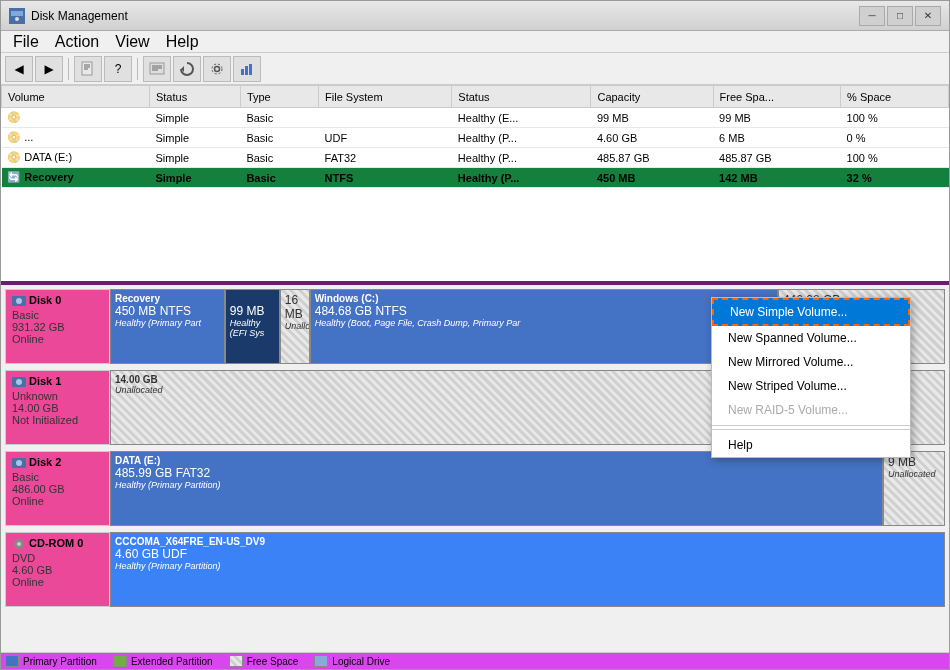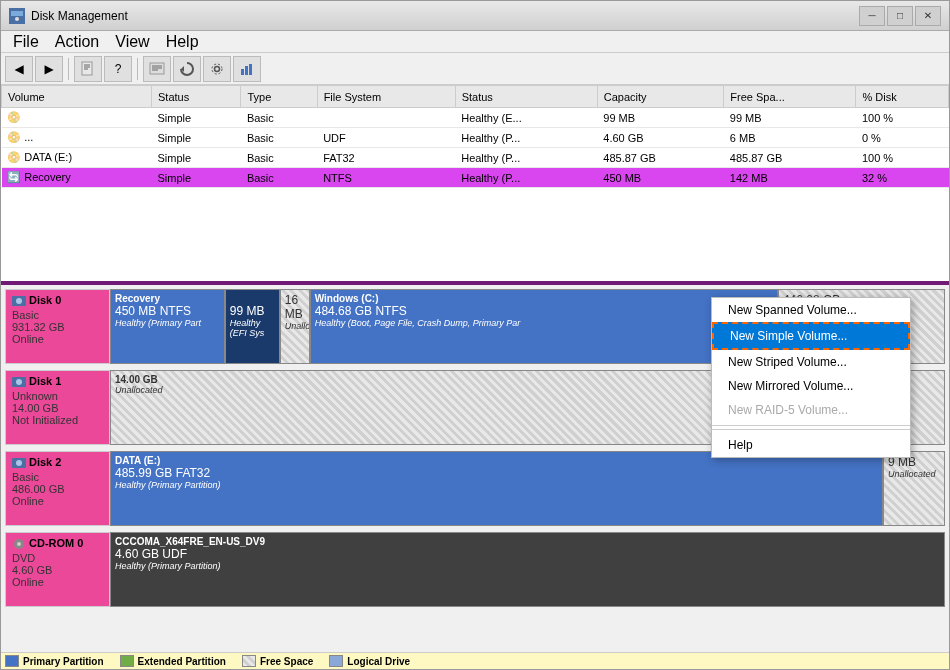--- a/index.html
+++ b/index.html
@@ -139,21 +139,21 @@
       text-align: left;
       font-weight: normal;
       cursor: pointer;
       white-space: nowrap;
     }
 
     tbody tr {
       height: 20px;
       cursor: pointer;
     }
-    tbody tr.selected { background: #d946ef; }
+    tbody tr.selected { background: #15803d; font-weight: bold; }
 
     tbody td {
       border-bottom: 1px solid #e8e8e8;
       padding: 2px 6px;
       white-space: nowrap;
       overflow: hidden;
     }
 
     
     .disk-area {
@@ -209,21 +209,21 @@
       background: repeating-linear-gradient(
         45deg,
         #e8e8e8,
         #e8e8e8 3px,
         #d0d0d0 3px,
         #d0d0d0 6px
       );
       color: #333;
       font-size: 10px;
     }
-    .part-green { background: #404040; color: white; }
+    .part-green { background: #3b82f6; color: white; }
 
     .part-name { font-weight: bold; font-size: 10px; }
     .part-size { font-size: 12px; }
     .part-status { font-size: 9px; font-style: italic; }
 
     
     .context-menu {
       position: absolute;
       background: white;
       border: 1px solid #bbb;
@@ -240,25 +240,24 @@
       white-space: nowrap;
     }
     .ctx-item.highlighted { background: #0078d7; color: white; border: 2px dashed #ff6600; }
     .ctx-item.disabled { color: #aaa; cursor: default; }
     .ctx-separator { height: 1px; background: #ccc; margin: 3px 0; }
 
     .legend-area {
       display: flex;
       align-items: center;
       padding: 2px 4px;
-      background: #fef9c3;
+      background: #d946ef;
       border-top: 1px solid #ccc;
       flex-shrink: 0;
       gap: 16px;
-      font-weight: bold;
     }
 
     .legend-item {
       display: flex;
       align-items: center;
       gap: 4px;
       font-size: 10px;
     }
 
     .legend-swatch {
@@ -342,21 +341,21 @@
     <table>
       <thead>
         <tr>
           <th>Volume</th>
           <th>Status</th>
           <th>Type</th>
           <th>File System</th>
           <th>Status</th>
           <th>Capacity</th>
           <th>Free Spa...</th>
-          <th>% Disk</th>
+          <th>% Space</th>
         </tr>
       </thead>
       <tbody id="table-body">
       <tr>
     <td><span style="margin-right:3px">📀</span></td>
     <td>Simple</td>
     <td>Basic</td>
     <td></td>
     <td>Healthy (E...</td>
     <td>99 MB</td>
@@ -498,24 +497,24 @@
       <div class="disk-partitions">
         <div class="partition part-green" style="flex:1;min-width:300px">
           <div class="part-name">CCCOMA_X64FRE_EN-US_DV9</div>
           <div class="part-size">4.60 GB UDF</div>
           <div class="part-status">Healthy (Primary Partition)</div>
         </div>
       </div>
     </div>
 
     <div class="context-menu" id="context-menu" style="top: 12px; left: 710px;">
+      <div class="ctx-item highlighted">New Simple Volume...</div>
       <div class="ctx-item">New Spanned Volume...</div>
-      <div class="ctx-item highlighted">New Simple Volume...</div>
+      <div class="ctx-item">New Mirrored Volume...</div>
       <div class="ctx-item">New Striped Volume...</div>
-      <div class="ctx-item">New Mirrored Volume...</div>
       <div class="ctx-item disabled">New RAID-5 Volume...</div>
       <div class="ctx-separator"></div>
       <div class="ctx-separator"></div>
       <div class="ctx-item">Help</div>
     </div>
   </div>
 
   <div class="legend-area">
     <div class="legend-item">
       <div class="legend-swatch" style="background:#4472c4;"></div>

